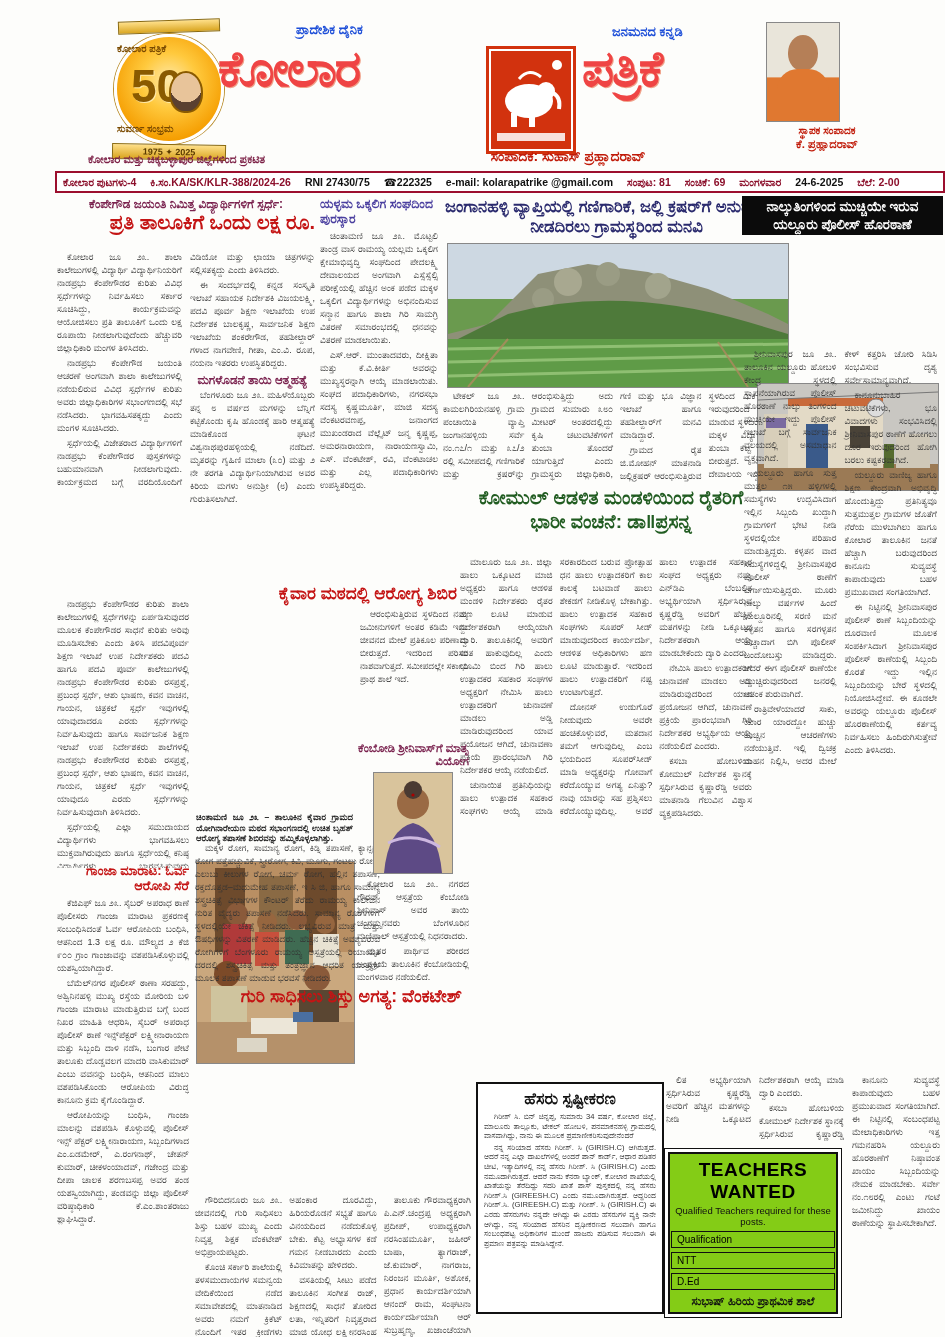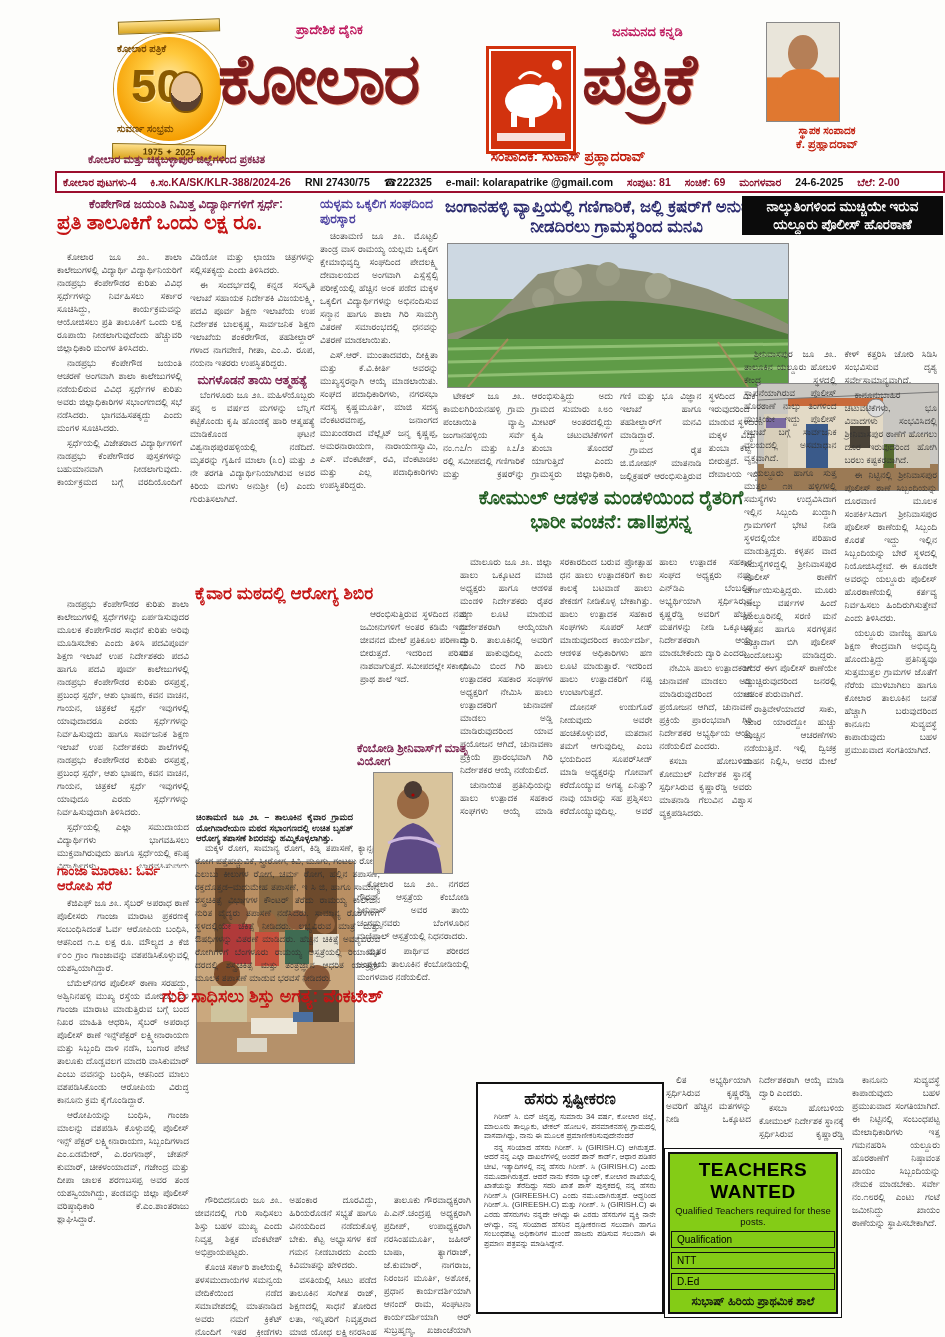--- a/index.html
+++ b/index.html
@@ -1,21 +1,21 @@
 <!DOCTYPE html>
 <html><head>
 <meta charset="utf-8">
 <style>
   html,body{margin:0;padding:0;background:#fff;}
   .sheet{position:relative;width:945px;height:1337px;background:#fdfdfb;overflow:hidden;
          font-family:"Liberation Sans","DejaVu Sans",sans-serif;}
   .abs{position:absolute;}
   
-  .tagline{color:#be185d;font-weight:bold;font-size:13px;}
-  .title-word{color:#7f1d1d;font-weight:bold;font-size:70px;line-height:1;
+  .tagline{color:#1d4ed8;font-weight:bold;font-size:13px;}
+  .title-word{color:#ef4444;font-weight:bold;font-size:50px;line-height:1;
               text-shadow:1px 1px 0 #f0a28a;letter-spacing:-2px;}
   .editor-line{color:#c01a08;font-weight:bold;font-size:14px;}
   .publish-line{color:#7b1f45;font-weight:bold;font-size:11px;}
   .founder-cap{color:#c01a08;font-weight:bold;font-size:10.5px;text-align:center;}
   
   .logo-circle{width:104px;height:104px;border-radius:50%;
     background:radial-gradient(circle at 50% 42%,#ffe9a8 0%,#ffc93d 35%,#f59d00 75%,#e98a00 100%);
     border:3px solid #fff;box-shadow:0 0 0 1px #b98c2a;position:relative;}
   .logo-50{position:absolute;left:14px;top:22px;font-size:46px;font-weight:bold;color:#8a5a00;
            text-shadow:1px 1px 0 #ffe9a8;}
@@ -26,21 +26,21 @@
           font-size:7px;font-weight:bold;text-align:center;line-height:11px;height:11px;}
   .arc-text{font-size:10px;font-weight:bold;color:#7a4a00;text-align:left;}
   
   .emblem{background:#d2320e;border:3px solid #d2320e;box-shadow:inset 0 0 0 2px #fff;}
   
   .infobar{border:2px solid #9c0f2e;background:#fff;display:flex;align-items:center;
            font-size:10.5px;font-weight:bold;color:#8b0e2a;white-space:nowrap;padding:0 6px;gap:14px;}
   .infobar .blk{color:#111;}
   
   .kicker{color:#7b2450;font-weight:bold;font-size:12px;text-align:center;}
-  .head-red{color:#c41414;font-weight:bold;text-align:left;line-height:1.15;}
+  .head-red{color:#c41414;font-weight:bold;text-align:right;line-height:1.15;}
   .head-navy{color:#2b2b6e;font-weight:bold;text-align:center;line-height:1.2;}
   .head-green{color:#215c21;font-weight:bold;text-align:center;line-height:1.25;}
   .head-indigo{color:#4a3f9f;font-weight:bold;text-align:left;line-height:1.2;}
   .head-blackbox{background:#0b0b0b;color:#fff;font-weight:bold;text-align:center;line-height:1.3;padding:2px 4px;}
   .body-txt{font-size:9px;line-height:13px;color:#333;text-align:justify;overflow:hidden;}
   .body-txt p{margin:0 0 2px 0;text-indent:10px;}
   .body-txt .sub-h{font-weight:bold;text-align:center;text-indent:0;margin:4px 0 2px 0;font-size:12px;}
   .sub-h.maroon{color:#7b2450;}
   .caption{font-size:8.5px;font-weight:bold;color:#222;line-height:10.5px;text-align:justify;}
   .cols2{column-count:2;column-gap:8px;}
@@ -199,22 +199,22 @@
       <rect x="138" y="50" width="34" height="34" fill="#cfc8b8"></rect>
       <path d="M0 16 L180 8" stroke="#777" stroke-width="1" fill="none"></path>
       <rect x="126" y="60" width="10" height="24" fill="#556b2f"></rect>
     </svg>
   </div>
   <div class="body-txt cols2 abs" style="left:744px;top:348px;width:193px;height:720px;">
       <p>ಶ್ರೀನಿವಾಸಪುರ ಜೂ ೨೩. ತಾಲೂಕಿನ ಯಲ್ದೂರು ಹೋಬಳಿ ಕೇಂದ್ರ ಸ್ಥಳದಲ್ಲಿ ಸ್ಥಾಪನೆಯಾಗಿರುವ ಪೊಲೀಸ್ ಹೊರಠಾಣೆ ನಾಲ್ಕು ತಿಂಗಳಿಂದ ಮುಚ್ಚಿಯೇ ಇದ್ದು ಪೊಲೀಸ್ ಇಲಾಖೆ ಬಗ್ಗೆ ಸಾರ್ವಜನಿಕ ವಲಯದಲ್ಲಿ ಅಸಮಾಧಾನ ವ್ಯಕ್ತವಾಗಿದೆ.</p>
       <p>ಯಲ್ದೂರು ಹಾಗೂ ಸುತ್ತ ಮುತ್ತಲ ೧೫ ಹಳ್ಳಿಗಳಲ್ಲಿ ಸಮಸ್ಯೆಗಳು ಉದ್ಭವಿಸಿದಾಗ ಇಲ್ಲಿನ ಸಿಬ್ಬಂದಿ ಖುದ್ದಾಗಿ ಗ್ರಾಮಗಳಿಗೆ ಭೇಟಿ ನೀಡಿ ಸ್ಥಳದಲ್ಲಿಯೇ ಪರಿಹಾರ ಮಾಡುತ್ತಿದ್ದರು. ಕಳ್ಳತನ ವಾದ ಸಮಸ್ಯೆಗಳಿದ್ದಲ್ಲಿ ಶ್ರೀನಿವಾಸಪುರ ಪೊಲೀಸ್ ಠಾಣೆಗೆ ವರ್ಗಾಯಿಸುತ್ತಿದ್ದರು. ಮೂರು ನಾಲ್ಕು ವರ್ಷಗಳ ಹಿಂದೆ ಯಲ್ದೂರಿನಲ್ಲಿ ಸರಣಿ ಮನೆ ಕಳ್ಳತನ ಹಾಗೂ ಸರಗಳ್ಳತನ ಹೆಚ್ಚಾದಾಗ ಬಿಗಿ ಪೊಲೀಸ್ ಬಂದೋಬಸ್ತು ಮಾಡಿದ್ದರು. ಆದರೆ ಈಗ ಪೊಲೀಸ್ ಠಾಣೆಯೇ ಮುಚ್ಚಿರುವುದರಿಂದ ಜನರಲ್ಲಿ ಆತಂಕ ಶುರುವಾಗಿದೆ.</p>
       <p>ರಾತ್ರಿವೇಳೆಯಾದರೆ ಸಾಕು, ಯಾರ ಯಾರದ್ದೋ ಹುಚ್ಚು ಹುಚ್ಚಿನ ಆಚರಣೆಗಳು ನಡೆಯುತ್ತಿವೆ. ಇಲ್ಲಿ ದ್ವಿಚಕ್ರ ವಾಹನ ನಿಲ್ಲಿಸಿ, ಅದರ ಮೇಲೆ ಕೇಳ್ ಕತ್ತರಿಸಿ ಚೋರಿ ಸಿಡಿಸಿ ಸಂಭವಿಸುವ ದೃಶ್ಯ ಸರ್ವೇಸಾಮಾನ್ಯವಾಗಿದೆ.</p>
       <p>ಕಾನೂನುಬಾಹಿರ ಚಟುವಟಿಕೆಗಳು, ಭೂ ವಿವಾದಗಳು ಸಂಭವಿಸಿದಲ್ಲಿ ಶ್ರೀನಿವಾಸಪುರ ಠಾಣೆಗೆ ಹೋಗಲು ದೂರ ಇರುವುದರಿಂದ ಹೋಗಿ ಬರಲು ಕಷ್ಟಕರವಾಗಿದೆ.</p>
+      <p>ಯಲ್ದೂರು ವಾಣಿಜ್ಯ ಹಾಗೂ ಶಿಕ್ಷಣ ಕೇಂದ್ರವಾಗಿ ಅಭಿವೃದ್ಧಿ ಹೊಂದುತ್ತಿದ್ದು ಪ್ರತಿನಿತ್ಯವೂ ಸುತ್ತಮುತ್ತಲ ಗ್ರಾಮಗಳ ಜೊತೆಗೆ ನೆರೆಯ ಮುಳಬಾಗಿಲು ಹಾಗೂ ಕೋಲಾರ ತಾಲೂಕಿನ ಜನತೆ ಹೆಚ್ಚಾಗಿ ಬರುವುದರಿಂದ ಕಾನೂನು ಸುವ್ಯವಸ್ಥೆ ಕಾಪಾಡುವುದು ಬಹಳ ಪ್ರಮುಖವಾದ ಸಂಗತಿಯಾಗಿದೆ.</p>
       <p>ಈ ನಿಟ್ಟಿನಲ್ಲಿ ಶ್ರೀನಿವಾಸಪುರ ಪೊಲೀಸ್ ಠಾಣೆ ಸಿಬ್ಬಂದಿಯನ್ನು ದೂರವಾಣಿ ಮೂಲಕ ಸಂಪರ್ಕಿಸಿದಾಗ ಶ್ರೀನಿವಾಸಪುರ ಪೊಲೀಸ್ ಠಾಣೆಯಲ್ಲಿ ಸಿಬ್ಬಂದಿ ಕೊರತೆ ಇದ್ದು ಇಲ್ಲಿನ ಸಿಬ್ಬಂದಿಯನ್ನು ಬೇರೆ ಸ್ಥಳದಲ್ಲಿ ನಿಯೋಜಿಸಿದ್ದೇವೆ. ಈ ಕೂಡಲೇ ಅವರನ್ನು ಯಲ್ದೂರು ಪೊಲೀಸ್ ಹೊರಠಾಣೆಯಲ್ಲಿ ಕರ್ತವ್ಯ ನಿರ್ವಹಿಸಲು ಹಿಂದಿರುಗಿಸುತ್ತೇವೆ ಎಂದು ತಿಳಿಸಿದರು.</p>
-      <p>ಯಲ್ದೂರು ವಾಣಿಜ್ಯ ಹಾಗೂ ಶಿಕ್ಷಣ ಕೇಂದ್ರವಾಗಿ ಅಭಿವೃದ್ಧಿ ಹೊಂದುತ್ತಿದ್ದು ಪ್ರತಿನಿತ್ಯವೂ ಸುತ್ತಮುತ್ತಲ ಗ್ರಾಮಗಳ ಜೊತೆಗೆ ನೆರೆಯ ಮುಳಬಾಗಿಲು ಹಾಗೂ ಕೋಲಾರ ತಾಲೂಕಿನ ಜನತೆ ಹೆಚ್ಚಾಗಿ ಬರುವುದರಿಂದ ಕಾನೂನು ಸುವ್ಯವಸ್ಥೆ ಕಾಪಾಡುವುದು ಬಹಳ ಪ್ರಮುಖವಾದ ಸಂಗತಿಯಾಗಿದೆ.</p>
     </div>
 
   <div class="head-red abs" style="left:195px;top:584px;width:262px;font-size:17px;">ಕೈವಾರ ಮಠದಲ್ಲಿ ಆರೋಗ್ಯ ಶಿಬಿರ</div>
 
   <div class="photo abs" style="left:196px;top:608px;width:157px;height:201px;">
     <svg width="157" height="201" viewBox="0 0 157 201">
       <rect width="157" height="201" fill="#caa87e"></rect>
       <rect x="0" y="0" width="157" height="90" fill="#b98f63"></rect>
       <rect x="18" y="6" width="30" height="84" fill="#6d4a2c"></rect>
       <rect x="108" y="6" width="32" height="84" fill="#6d4a2c"></rect>
@@ -265,21 +265,21 @@
       </div>
   </div>
 
   <div class="body-txt abs" style="left:57px;top:598px;width:132px;height:270px;">
       <p>ನಾಡಪ್ರಭು ಕೆಂಪೇಗೌಡರ ಕುರಿತು ಶಾಲಾ ಕಾಲೇಜುಗಳಲ್ಲಿ ಸ್ಪರ್ಧೆಗಳನ್ನು ಏರ್ಪಡಿಸುವುದರ ಮೂಲಕ ಕೆಂಪೇಗೌಡರ ಸಾಧನೆ ಕುರಿತು ಅರಿವು ಮೂಡಿಸಬೇಕು ಎಂದು ತಿಳಿಸಿ ಪದವಿಪೂರ್ವ ಶಿಕ್ಷಣ ಇಲಾಖೆ ಉಪ ನಿರ್ದೇಶಕರು ಪದವಿ ಹಾಗೂ ಪದವಿ ಪೂರ್ವ ಕಾಲೇಜುಗಳಲ್ಲಿ ನಾಡಪ್ರಭು ಕೆಂಪೇಗೌಡರ ಕುರಿತು ರಸಪ್ರಶ್ನೆ, ಪ್ರಬಂಧ ಸ್ಪರ್ಧೆ, ಆಶು ಭಾಷಣ, ಕವನ ವಾಚನ, ಗಾಯನ, ಚಿತ್ರಕಲೆ ಸ್ಪರ್ಧೆ ಇವುಗಳಲ್ಲಿ ಯಾವುದಾದರೂ ಎರಡು ಸ್ಪರ್ಧೆಗಳನ್ನು ನಿರ್ವಹಿಸುವುದು ಹಾಗೂ ಸಾರ್ವಜನಿಕ ಶಿಕ್ಷಣ ಇಲಾಖೆ ಉಪ ನಿರ್ದೇಶಕರು ಶಾಲೆಗಳಲ್ಲಿ ನಾಡಪ್ರಭು ಕೆಂಪೇಗೌಡರ ಕುರಿತು ರಸಪ್ರಶ್ನೆ, ಪ್ರಬಂಧ ಸ್ಪರ್ಧೆ, ಆಶು ಭಾಷಣ, ಕವನ ವಾಚನ, ಗಾಯನ, ಚಿತ್ರಕಲೆ ಸ್ಪರ್ಧೆ ಇವುಗಳಲ್ಲಿ ಯಾವುದೂ ಎರಡು ಸ್ಪರ್ಧೆಗಳನ್ನು ನಿರ್ವಹಿಸುವುದಾಗಿ ತಿಳಿಸಿದರು.</p>
       <p>ಸ್ಪರ್ಧೆಯಲ್ಲಿ ಎಲ್ಲಾ ಸಮುದಾಯದ ವಿದ್ಯಾರ್ಥಿಗಳು ಭಾಗವಹಿಸಲು ಮುಕ್ತವಾಗಿರುವುದು ಹಾಗೂ ಸ್ಪರ್ಧೆಯಲ್ಲಿ ಕನಿಷ್ಠ ವಿದ್ಯಾರ್ಥಿಗಳು ಭಾಗವಹಿಸುವುದು ಕಾರ್ಯಕ್ರಮದ ಉದ್ದೇಶವಾಗಿದೆ ಎಂದು ತಿಳಿಸಿದರು.</p>
     </div>
   <div class="abs" style="left:57px;top:864px;width:132px;">
     <div class="head-red" style="font-size:13px;">ಗಾಂಜಾ ಮಾರಾಟ: ಓರ್ವ ಆರೋಪಿ ಸೆರೆ</div>
     <div class="body-txt" style="height:400px;margin-top:3px;">
-        <p>ಕೆಜಿಎಫ್ ಜೂ ೨೩. ಸೈಬರ್ ಅಪರಾಧ ಠಾಣೆ ಪೊಲೀಸರು ಗಾಂಜಾ ಮಾರಾಟ ಪ್ರಕರಣಕ್ಕೆ ಸಂಬಂಧಿಸಿದಂತೆ ಓರ್ವ ಆರೋಪಿಯ ಬಂಧಿಸಿ, ಆತನಿಂದ ೧.೭ ಲಕ್ಷ ರೂ. ಮೌಲ್ಯದ ೨ ಕೆಜಿ ೯೦೦ ಗ್ರಾಂ ಗಾಂಜಾವನ್ನು ವಶಪಡಿಸಿಕೊಳ್ಳುವಲ್ಲಿ ಯಶಸ್ವಿಯಾಗಿದ್ದಾರೆ.</p>
+        <p>ಕೆಜಿಎಫ್ ಜೂ ೨೩. ಸೈಬರ್ ಅಪರಾಧ ಠಾಣೆ ಪೊಲೀಸರು ಗಾಂಜಾ ಮಾರಾಟ ಪ್ರಕರಣಕ್ಕೆ ಸಂಬಂಧಿಸಿದಂತೆ ಓರ್ವ ಆರೋಪಿಯ ಬಂಧಿಸಿ, ಆತನಿಂದ 1.3 ಲಕ್ಷ ರೂ. ಮೌಲ್ಯದ ೨ ಕೆಜಿ ೯೦೦ ಗ್ರಾಂ ಗಾಂಜಾವನ್ನು ವಶಪಡಿಸಿಕೊಳ್ಳುವಲ್ಲಿ ಯಶಸ್ವಿಯಾಗಿದ್ದಾರೆ.</p>
         <p>ಬೆಮೆಲ್‌ನಗರ ಪೊಲೀಸ್ ಠಾಣಾ ಸರಹದ್ದು, ಅಶ್ವಿನಿನಹಳ್ಳಿ ಮುಖ್ಯ ರಸ್ತೆಯ ಮೋರಿಯ ಬಳಿ ಗಾಂಜಾ ಮಾರಾಟ ಮಾಡುತ್ತಿರುವ ಬಗ್ಗೆ ಬಂದ ನಿಖರ ಮಾಹಿತಿ ಆಧರಿಸಿ, ಸೈಬರ್ ಅಪರಾಧ ಪೊಲೀಸ್ ಠಾಣೆ ಇನ್ಸ್‌ಪೆಕ್ಟರ್ ಲಕ್ಷ್ಮೀನಾರಾಯಣ ಮತ್ತು ಸಿಬ್ಬಂದಿ ದಾಳಿ ನಡೆಸಿ, ಬಂಗಾರ ಪೇಟೆ ತಾಲೂಕು ದೊಡ್ಡವಲಗ ಮಾದರಿ ವಾಸಿಕುಮಾರ್ ಎಂಬು ವವನನ್ನು ಬಂಧಿಸಿ, ಆತನಿಂದ ಮಾಲು ವಶಪಡಿಸಿಕೊಂಡು ಆರೋಪಿಯ ವಿರುದ್ಧ ಕಾನೂನು ಕ್ರಮ ಕೈಗೊಂಡಿದ್ದಾರೆ.</p>
         <p>ಆರೋಪಿಯನ್ನು ಬಂಧಿಸಿ, ಗಾಂಜಾ ಮಾಲನ್ನು ವಶಪಡಿಸಿ ಕೊಳ್ಳುವಲ್ಲಿ ಪೊಲೀಸ್ ಇನ್ಸ್ ಪೆಕ್ಟರ್ ಲಕ್ಷ್ಮೀನಾರಾಯಣ, ಸಿಬ್ಬಂದಿಗಳಾದ ಎಂ.ಏಡಮೇರ್, ಎ.ರಂಗನಾಥ್, ಚೇತನ್ ಕುಮಾರ್, ಚೀಕಳಂಯಾದವ್, ಗಜೇಂದ್ರ ಮತ್ತು ದೀಪಾ ಚಾಲಕ ಶರಣಬಸಪ್ಪ ಅವರ ತಂಡ ಯಶಸ್ವಿಯಾಗಿದ್ದು, ತಂಡವನ್ನು ಜಿಲ್ಲಾ ಪೊಲೀಸ್ ವರಿಷ್ಠಾಧಿಕಾರಿ ಕೆ.ಎಂ.ಶಾಂತರಾಜು ಶ್ಲಾಘಿಸಿದ್ದಾರೆ.</p>
       </div>
   </div>
 
   <div class="head-red abs" style="left:162px;top:986px;width:300px;font-size:17.5px;">ಗುರಿ ಸಾಧಿಸಲು ಶಿಸ್ತು ಅಗತ್ಯ: ವೆಂಕಟೇಶ್</div>
 
   <div class="body-txt cols3 abs" style="left:195px;top:1194px;width:276px;height:178px;">
       <p>ಗೌರಿಬಿದನೂರು ಜೂ ೨೩. ಜೀವನದಲ್ಲಿ ಗುರಿ ಸಾಧಿಸಲು ಶಿಸ್ತು ಬಹಳ ಮುಖ್ಯ ಎಂದು ನಿವೃತ್ತ ಶಿಕ್ಷಕ ವೆಂಕಟೇಶ್ ಅಭಿಪ್ರಾಯಪಟ್ಟರು.</p>
       <p>ಕೊಂಚಿ ಸರ್ಕಾರಿ ಶಾಲೆಯಲ್ಲಿ ತಳಸಮುದಾಯಗಳ ಸಮನ್ವಯ ವೇದಿಕೆಯಿಂದ ನಡೆದ ಸಮಾವೇಶದಲ್ಲಿ ಮಾತನಾಡಿದ ಅವರು ನಮಗೆ ಕ್ರಿಕೆಟ್ ನೊಂದಿಗೆ ಇತರ ಕ್ರೀಡೆಗಳು ಇವೆ. ಎಲ್ಲಾ ಕ್ರೀಡಾಪಟುಗಳನ್ನು ಅಭಿನಂದಿಸಿ ಗೌರವಿಸಬೇಕು. ಅಹಂಕಾರ ದೂರವಿದ್ದು, ಹಿರಿಯರೊಡನೆ ಸಭ್ಯತೆ ಹಾಗೂ ವಿನಯದಿಂದ ನಡೆದುಕೊಳ್ಳ ಬೇಕು. ಕೆಟ್ಟ ಅಭ್ಯಾಸಗಳ ಕಡೆ ಗಮನ ನೀಡಬಾರದು ಎಂದು ಕಿವಿಮಾತನ್ನು ಹೇಳಿದರು.</p>

